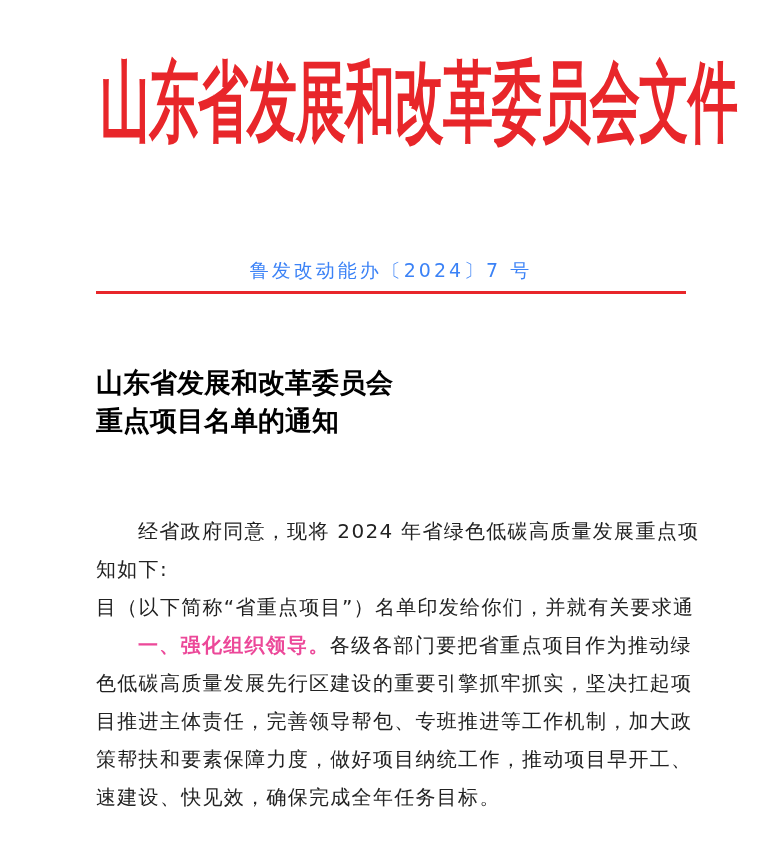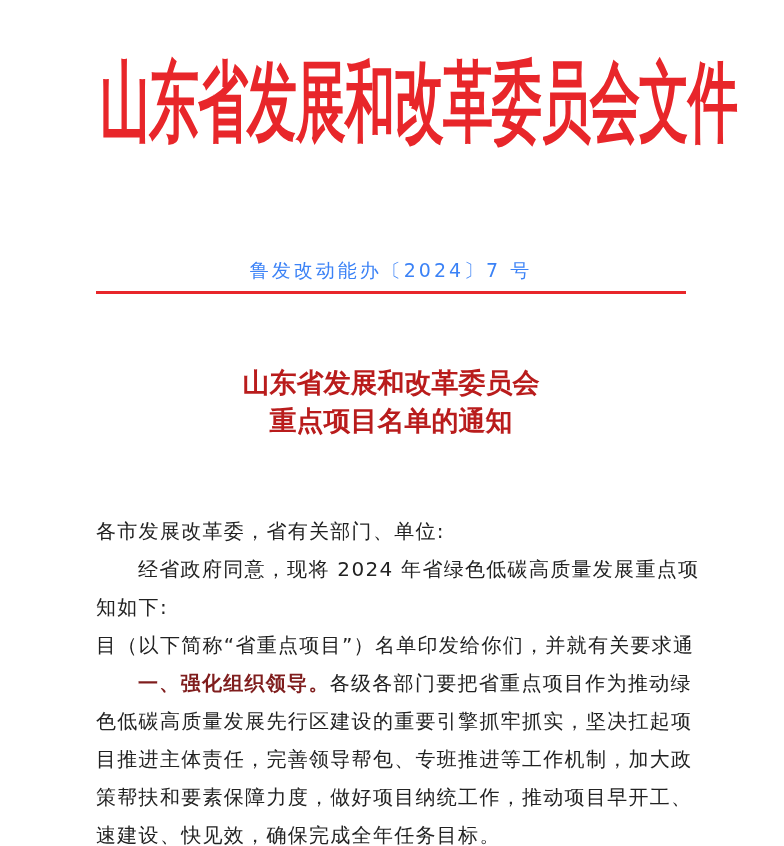--- a/index.html
+++ b/index.html
@@ -56,26 +56,25 @@
       top: 291px;
       width: 590px;
       height: 3px;
       background: #e8262a;
     }
     .doc-title {
       position: absolute;
       left: 96px;
       top: 364px;
       width: 590px;
-      text-align: center;
       font-family: "DejaVu Serif", "Liberation Serif", serif;
       font-weight: bold;
       font-size: 27px;
       line-height: 38px;
-      color: #b91c1c;
+      color: #000000;
     }
     .doc-title div {
       white-space: nowrap;
     }
     .body-text {
       position: absolute;
       left: 96px;
       top: 512px;
       width: 600px;
       font-family: "DejaVu Sans", "Liberation Sans", sans-serif;
@@ -86,41 +85,40 @@
     }
     .line {
       white-space: nowrap;
       height: 38px;
     }
     .indent {
       padding-left: 42px;
     }
     .bold {
       font-weight: bold;
-      color: #7f1d1d;
+      color: #ec4899;
     }
   </style>
 </head>
 <body>
 
 <div class="page">
 
   <div class="issuer-header">山东省发展和改革委员会文件</div>
 
   <div class="doc-number">鲁发改动能办〔2024〕7 号</div>
 
   <div class="red-rule"></div>
 
   <div class="doc-title">
     <div>山东省发展和改革委员会</div>
     <div>重点项目名单的通知</div>
   </div>
 
   <div class="body-text">
-    <div class="line">各市发展改革委，省有关部门、单位:</div>
 
     <div class="line indent">经省政府同意，现将 2024 年省绿色低碳高质量发展重点项</div>
     <div class="line">知如下:</div>
     <div class="line">目（以下简称“省重点项目”）名单印发给你们，并就有关要求通</div>
 
     <div class="line indent"><span class="bold">一、强化组织领导。</span><span>各级各部门要把省重点项目作为推动绿</span></div>
     <div class="line">色低碳高质量发展先行区建设的重要引擎抓牢抓实，坚决扛起项</div>
     <div class="line">目推进主体责任，完善领导帮包、专班推进等工作机制，加大政</div>
     <div class="line">策帮扶和要素保障力度，做好项目纳统工作，推动项目早开工、</div>
     <div class="line">速建设、快见效，确保完成全年任务目标。</div>

